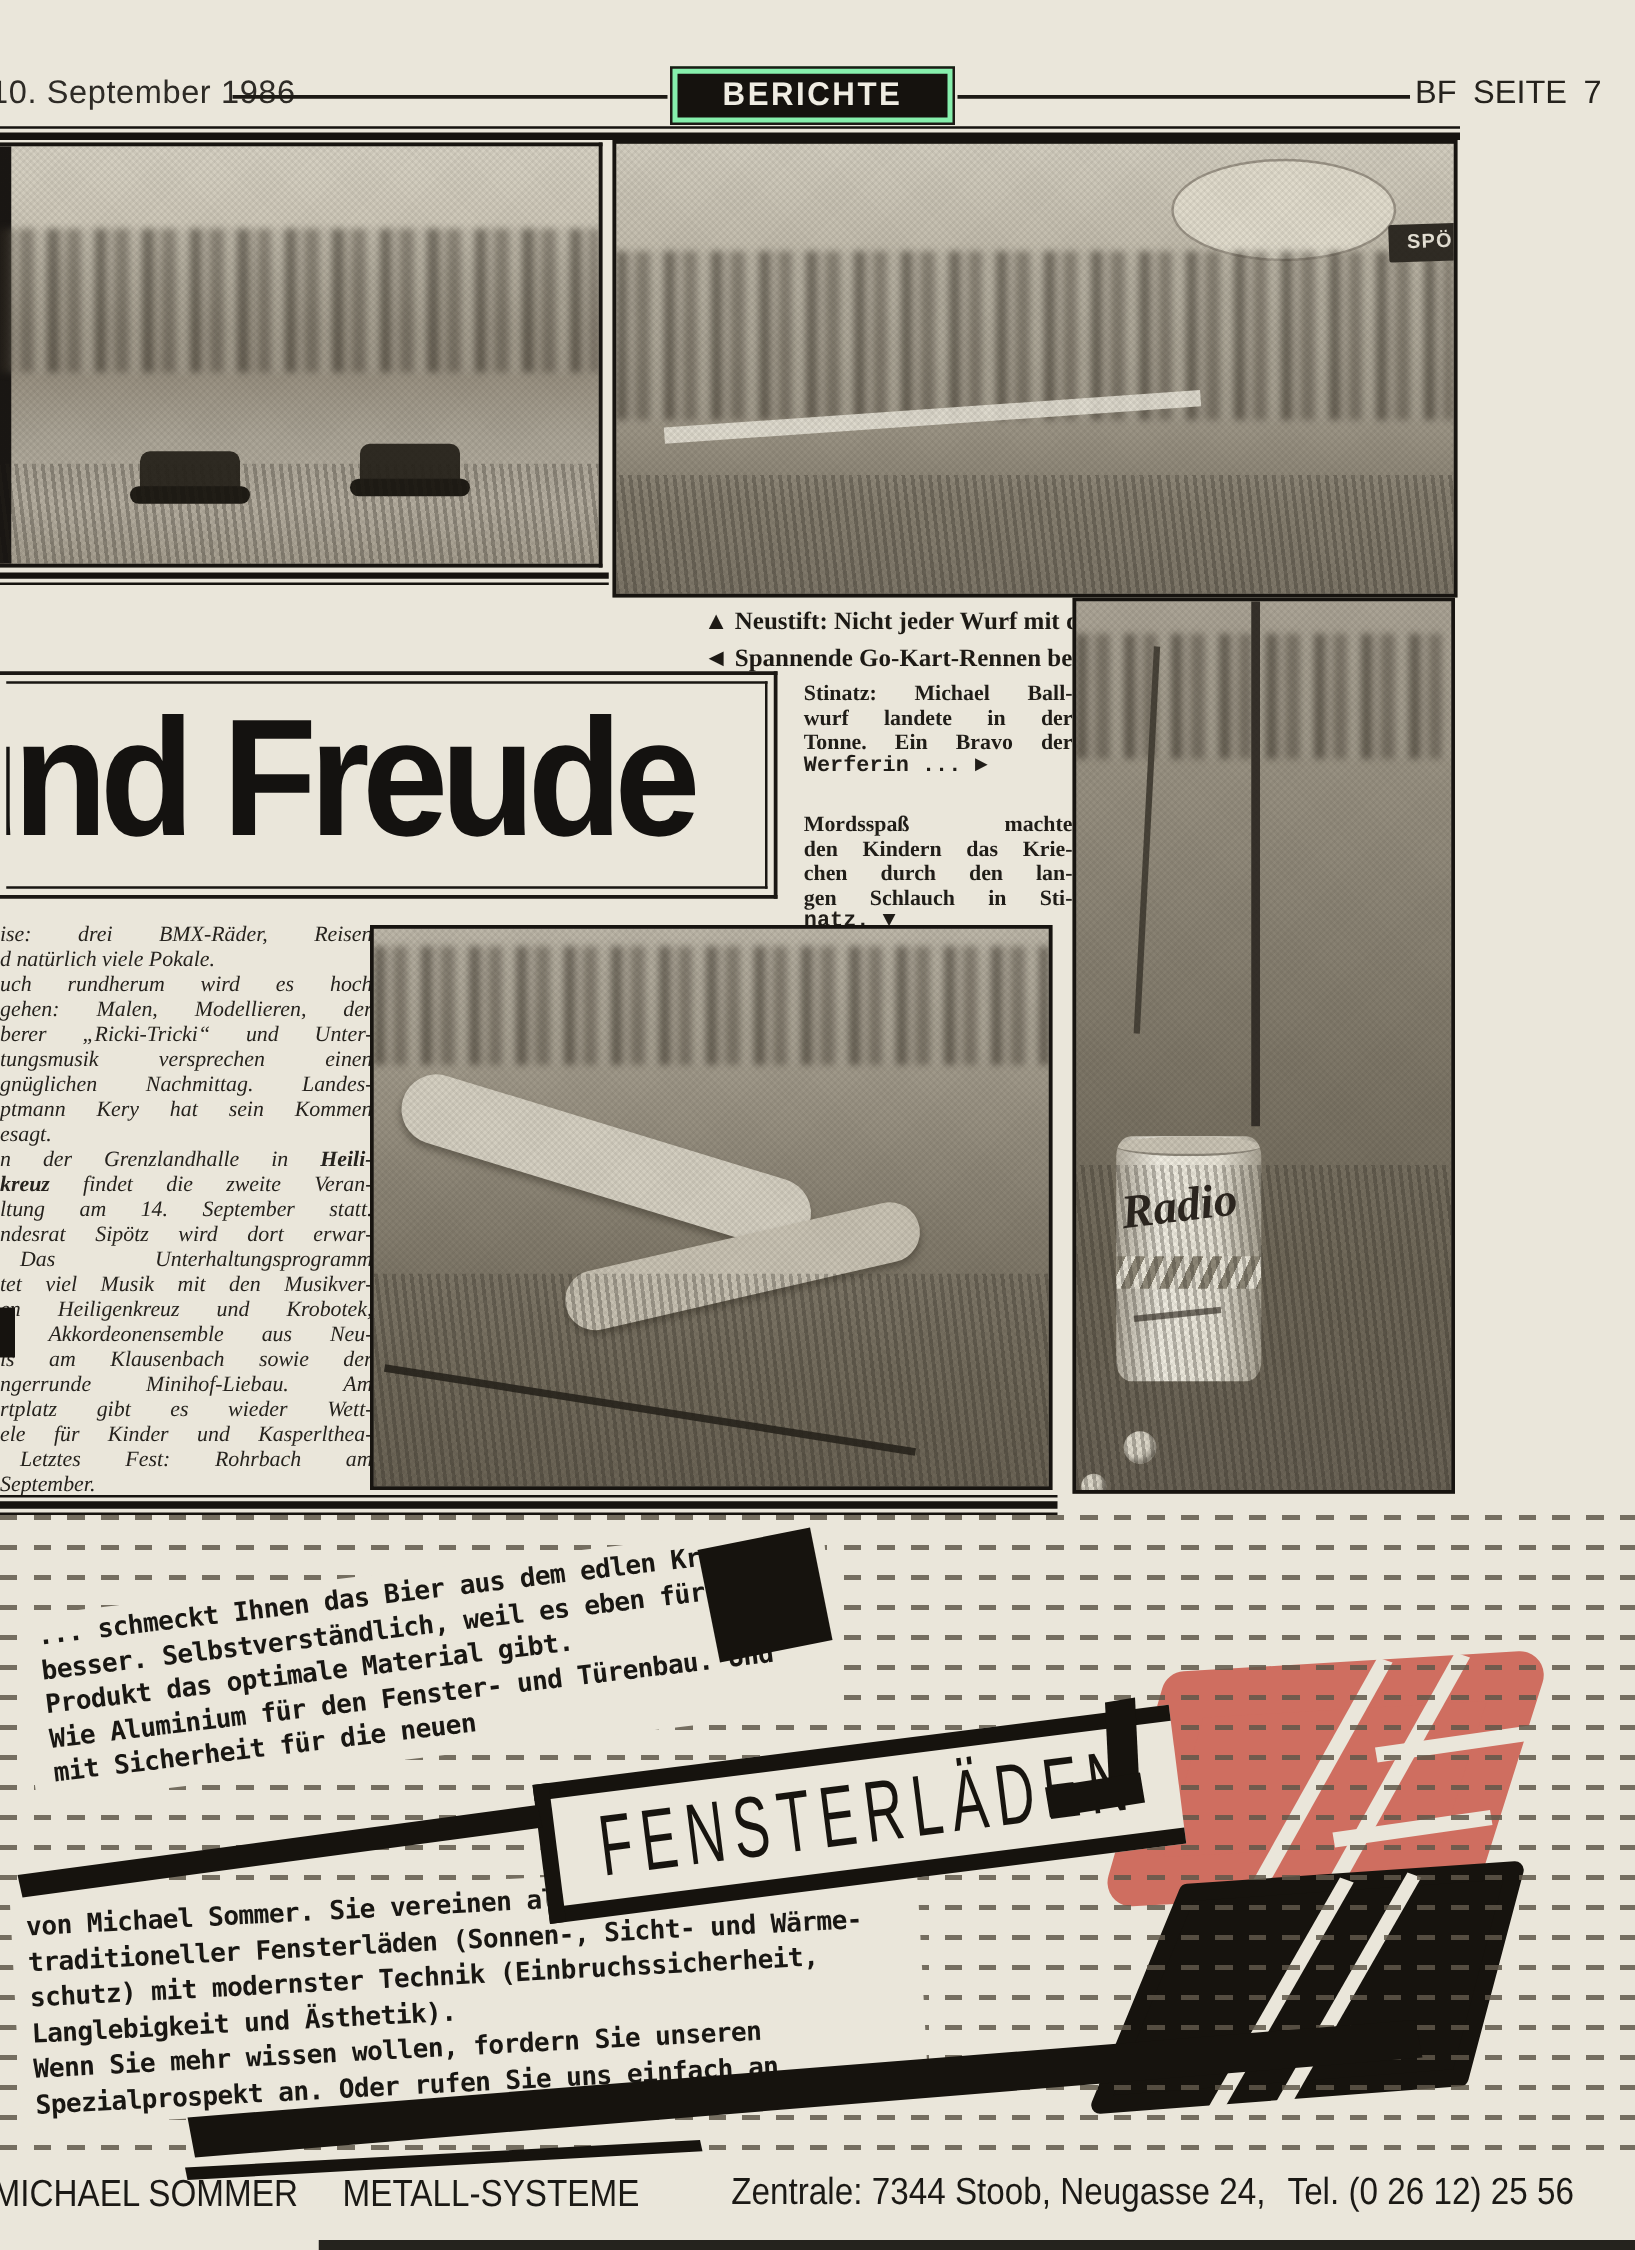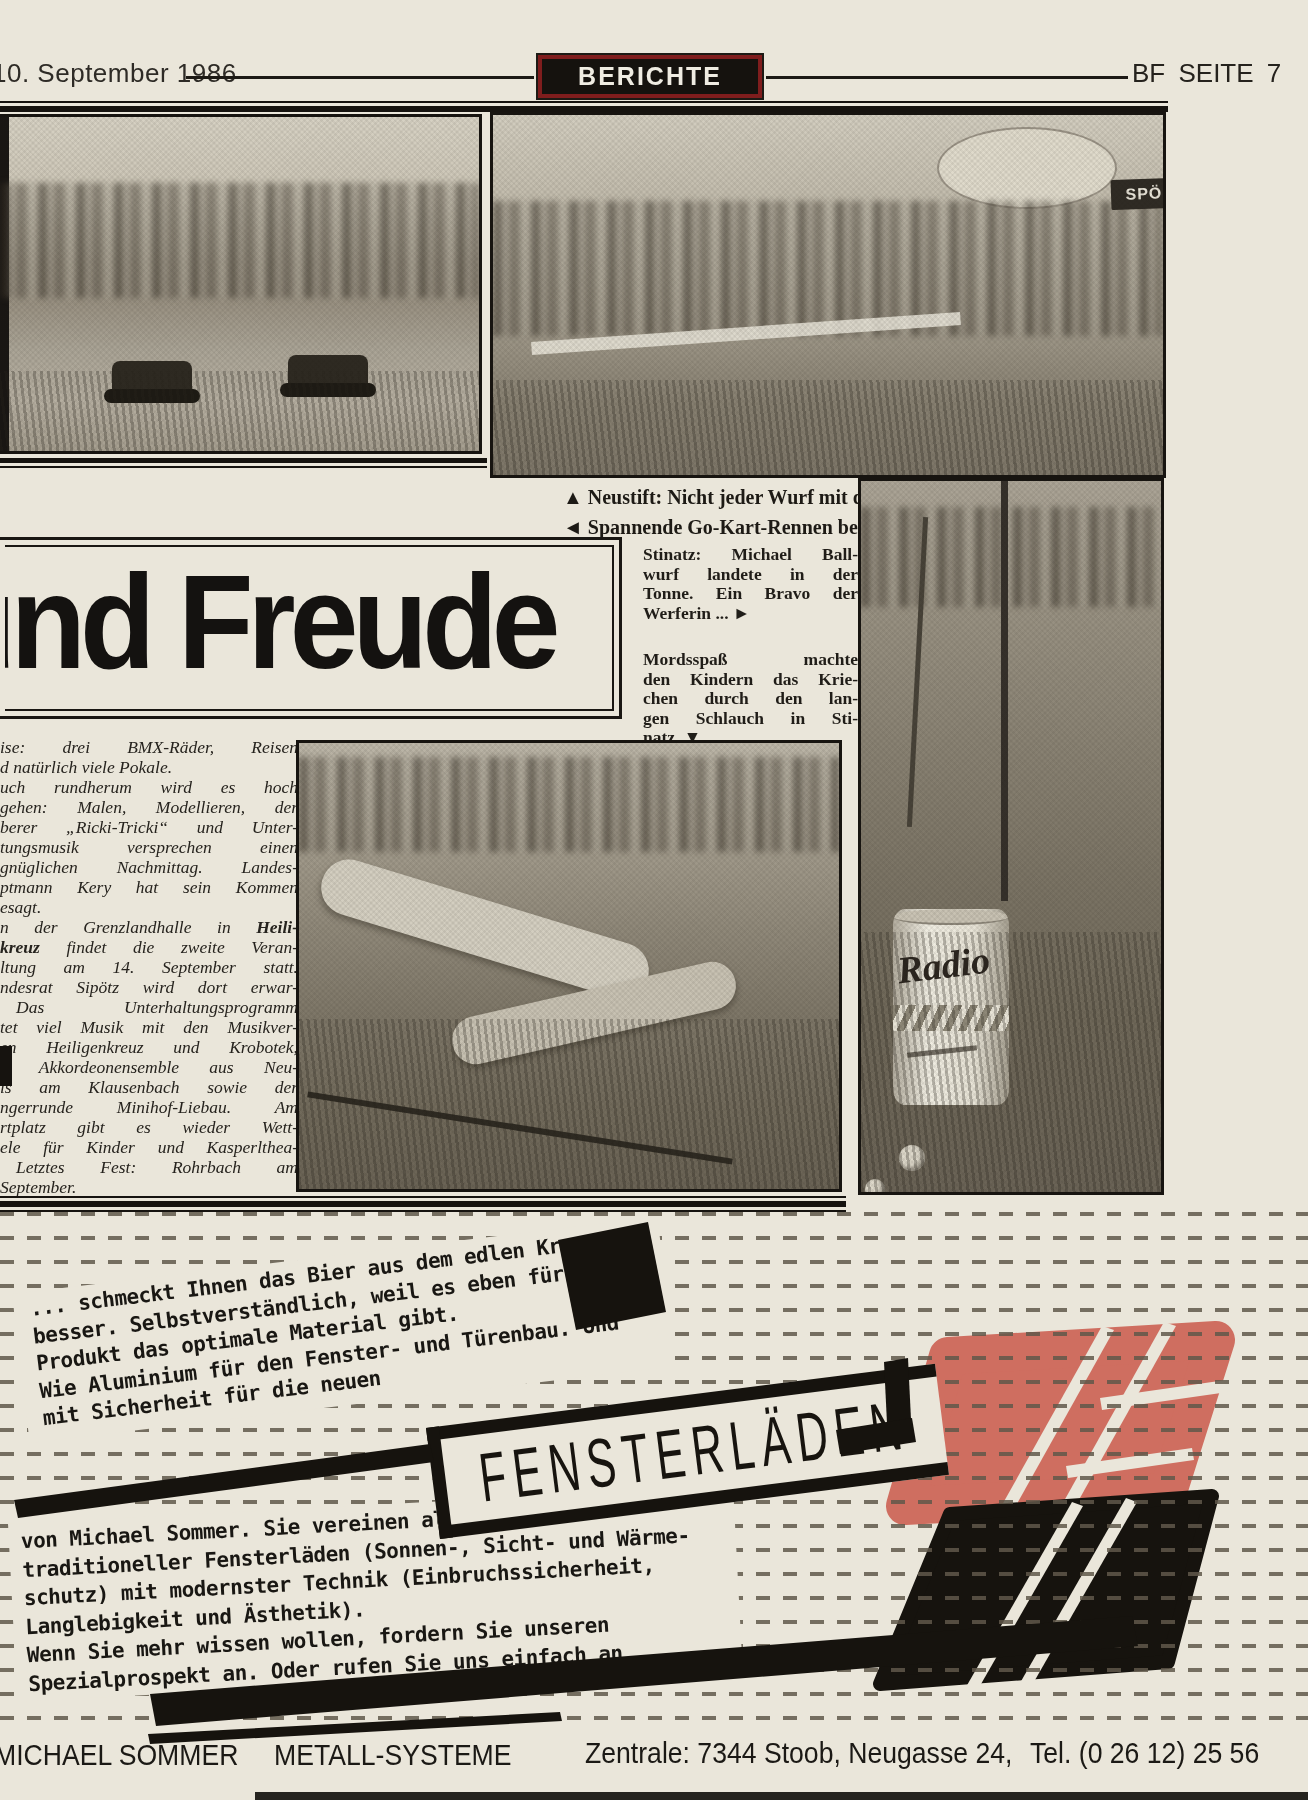--- a/index.html
+++ b/index.html
@@ -2,21 +2,21 @@
 <html><head>
 <meta charset="utf-8">
 <style>
   html,body{margin:0;padding:0;background:#d8d4c8;}
   .page{position:relative;width:1308px;height:1800px;background:#eae6da;overflow:hidden;
         font-family:"Liberation Sans",sans-serif;color:#1c1a16;}
   .abs{position:absolute;}
   
   .hdr-date{left:-8px;top:58px;font-size:26px;color:#2e2b26;letter-spacing:.5px;}
   .hdr-rule{height:3px;background:#1d1a15;}
-  .berichte-outer{left:536px;top:53px;width:228px;height:47px;border:2px solid #1d1a15;background:#7f1d1d;box-sizing:border-box;}
+  .berichte-outer{left:536px;top:53px;width:228px;height:47px;border:2px solid #1d1a15;background:#86efac;box-sizing:border-box;}
   .berichte-inner{position:absolute;inset:4px;background:#15120e;display:flex;align-items:center;justify-content:center;}
   .berichte-inner span{color:#efece2;font-weight:bold;font-size:25px;letter-spacing:2px;transform:scaleY(1.05);}
   .hdr-page{left:1132px;top:58px;font-size:26px;color:#25221d;word-spacing:6px;}
   
   .rule{background:#16130f;}
   
   .photo{position:absolute;border:3px solid #171410;box-sizing:border-box;overflow:hidden;background-color:#a39d8f;}
   .photo::after{content:"";position:absolute;inset:0;
     background-image:repeating-linear-gradient(45deg,rgba(30,25,18,.05) 0 2px,transparent 2px 4px),
                      repeating-linear-gradient(-45deg,rgba(30,25,18,.05) 0 2px,transparent 2px 4px);}
@@ -34,21 +34,21 @@
            transform:scale(.98,1.06);transform-origin:left top;color:#141210;white-space:nowrap;}
   
   .artcol{left:0;top:737px;width:298px;}
   .aline{font-family:"Liberation Serif",serif;font-size:17.5px;line-height:20px;color:#26231e;
          text-align:justify;text-align-last:justify;white-space:normal;font-style:italic;}
   .aline.noj{text-align-last:left;}
   .aline.ind{text-indent:16px;}
   .sidecol{left:643px;top:545px;width:215px;}
   .sline{font-family:"Liberation Serif",serif;font-weight:bold;font-size:17.5px;line-height:19.5px;color:#201d18;
          text-align:justify;text-align-last:justify;}
-  .sline.noj{text-align-last:left;}
+  .sline.noj{text-align-last:left;font-family:Liberation Mono, monospace;}
   .sgap{height:27px;}
   
   .dashes{left:0;top:1212px;width:1308px;height:512px;z-index:6;pointer-events:none;
     background-image:repeating-linear-gradient(90deg,rgba(96,88,74,.85) 0 14px,rgba(96,88,74,0) 14px 27px);
     -webkit-mask-image:repeating-linear-gradient(180deg,#000 0 4px,transparent 4px 24px);
     mask-image:repeating-linear-gradient(180deg,#000 0 4px,transparent 4px 24px);}
   .panel{position:absolute;background:#eae6da;transform-origin:0 0;z-index:9;}
   .mline{font-family:"DejaVu Sans Mono",monospace;font-weight:bold;font-size:21px;color:#191713;
          white-space:nowrap;letter-spacing:-.5px;}
   #panel1{left:12px;top:1294px;width:650px;height:150px;transform:rotate(-6.8deg);padding:4px 0 0 16px;box-sizing:border-box;}

